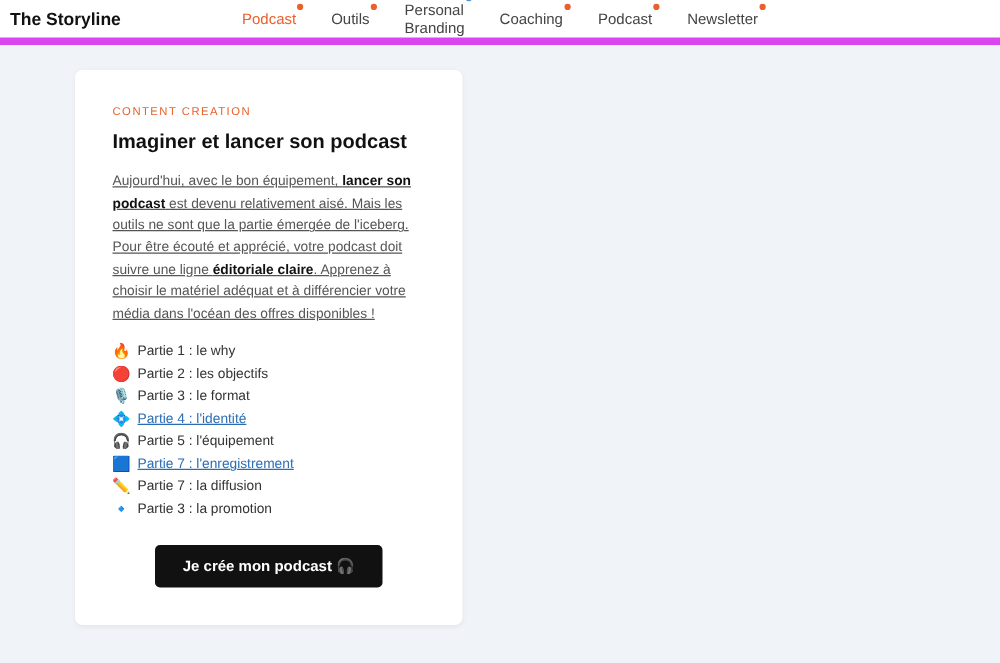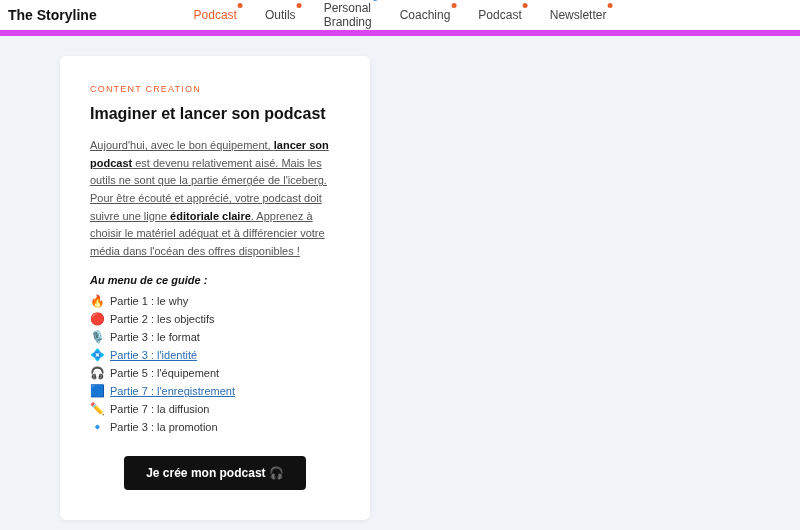--- a/index.html
+++ b/index.html
@@ -183,37 +183,36 @@
 
 <main class="main">
 
   <div class="card">
     <div class="card-label">CONTENT CREATION</div>
     <h1 class="card-title">Imaginer et lancer son podcast</h1>
     <p class="card-desc">
       Aujourd'hui, avec le bon équipement, <strong>lancer son podcast</strong> est devenu relativement aisé. Mais les outils ne sont que la partie émergée de l'iceberg. Pour être écouté et apprécié, votre podcast doit suivre une ligne <strong>éditoriale claire</strong>. Apprenez à choisir le matériel adéquat et à différencier votre média dans l'océan des offres disponibles !
     </p>
 
-    <div class="menu-title"><em>Au menu de ce guide :</em></div>
     <ul class="menu-list">
       <li>
         <span class="icon-emoji">🔥</span>
         <span>Partie 1 : le why</span>
       </li>
       <li>
         <span class="icon-emoji">🔴</span>
         <span>Partie 2 : les objectifs</span>
       </li>
       <li>
         <span class="icon-emoji">🎙️</span>
         <span>Partie 3 : le format</span>
       </li>
       <li>
         <span class="icon-emoji">💠</span>
-        <span class="link">Partie 3 : l'identité</span>
+        <span class="link">Partie 4 : l'identité</span>
       </li>
       <li>
         <span class="icon-emoji">🎧</span>
         <span>Partie 5 : l'équipement</span>
       </li>
       <li>
         <span class="icon-emoji">🟦</span>
         <span class="link">Partie 7 : l'enregistrement</span>
       </li>
       <li>

